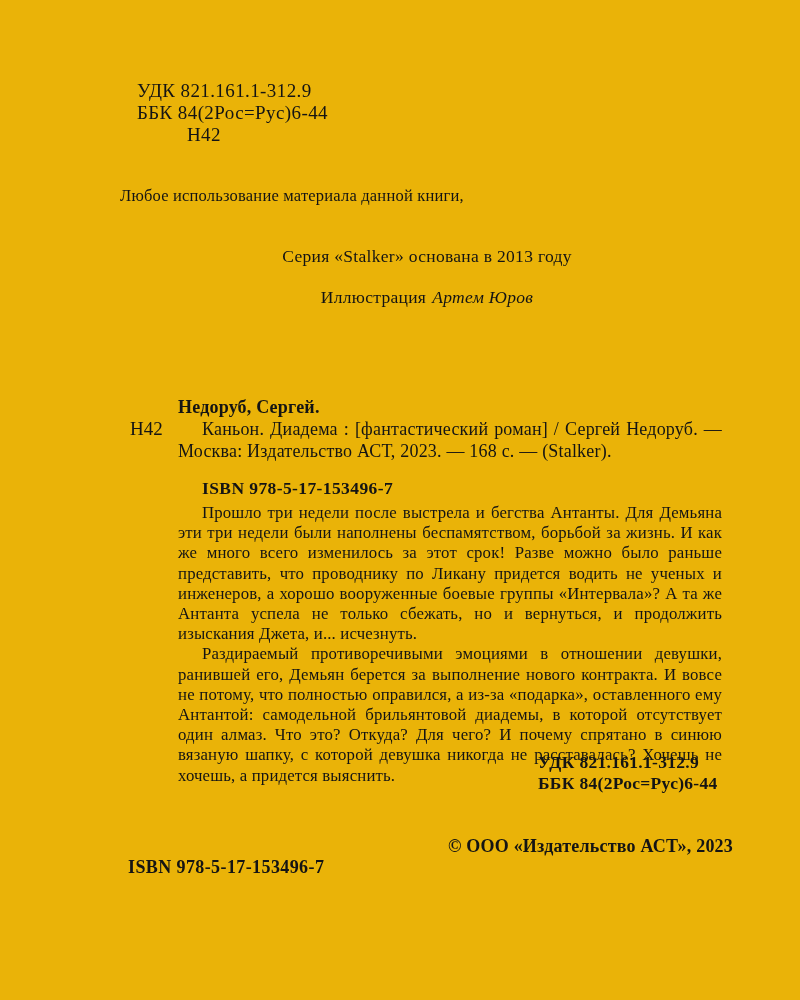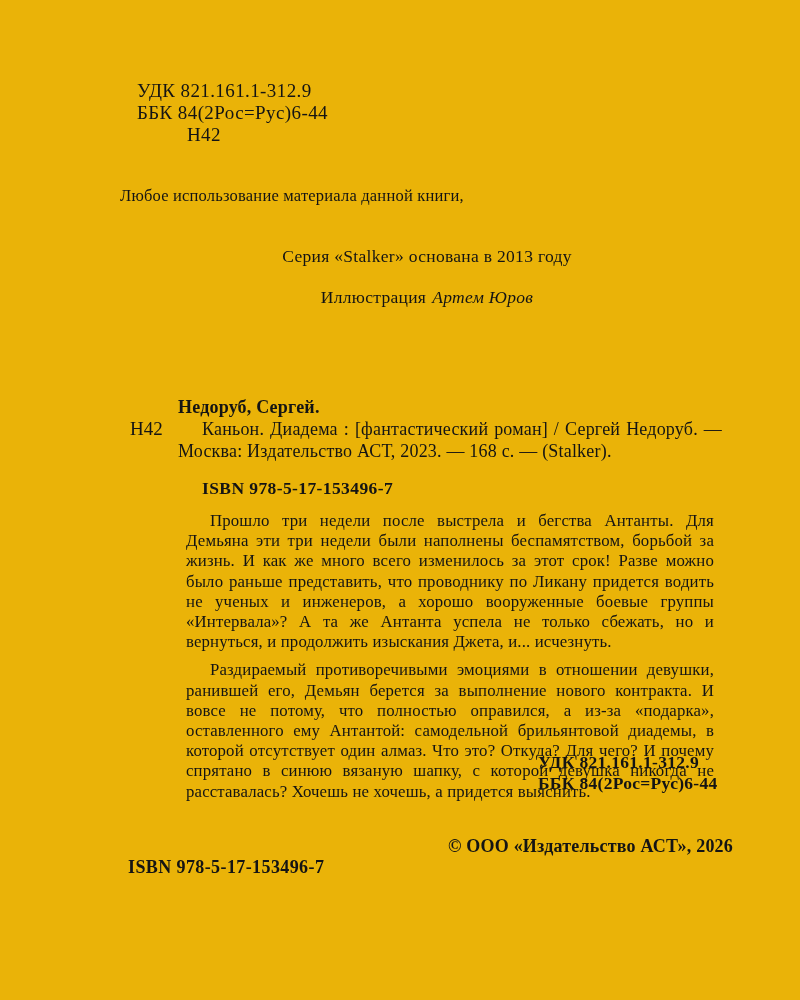--- a/index.html
+++ b/index.html
@@ -105,21 +105,21 @@
     position: absolute;
     left: 178px;
     top: 503px;
     width: 544px;
     font-size: 16.8px;
     line-height: 20.2px;
     text-align: justify;
     letter-spacing: 0.15px;
   }
   .annotation p {
-    margin: 8px;
+    margin: 0;
     text-indent: 24px;
   }
 
   
   .codes-bottom {
     position: absolute;
     left: 538px;
     top: 752px;
     font-weight: bold;
     font-size: 17.5px;
@@ -183,16 +183,16 @@
   </div>
 
   <div class="codes-bottom">
     <div>УДК 821.161.1-312.9</div>
     <div>ББК 84(2Рос=Рус)6-44</div>
   </div>
 
   <div class="footer-isbn">ISBN 978-5-17-153496-7</div>
 
   <div class="footer-copyrights">
-    <div>© ООО «Издательство АСТ», 2026</div>
+    <div>© ООО «Издательство АСТ», 2023</div>
   </div>
 
 </div>
 
 </body></html>

